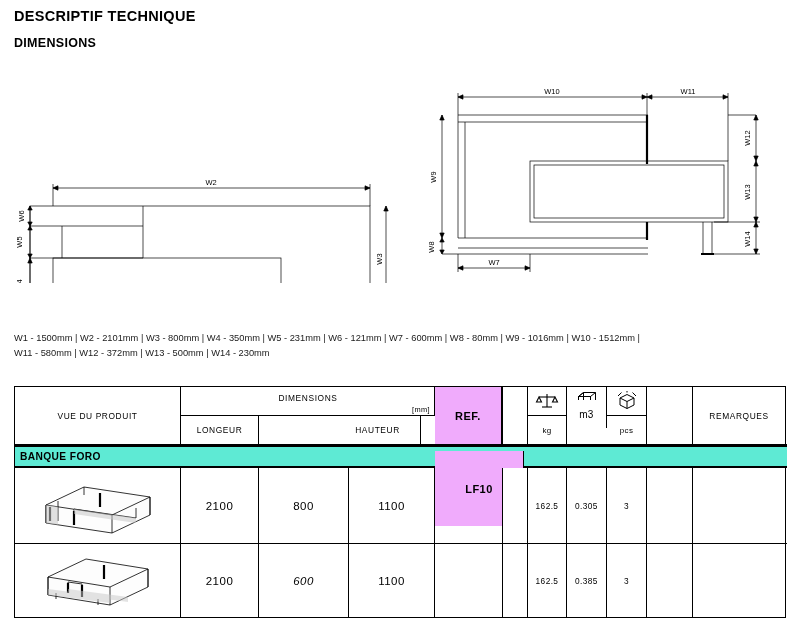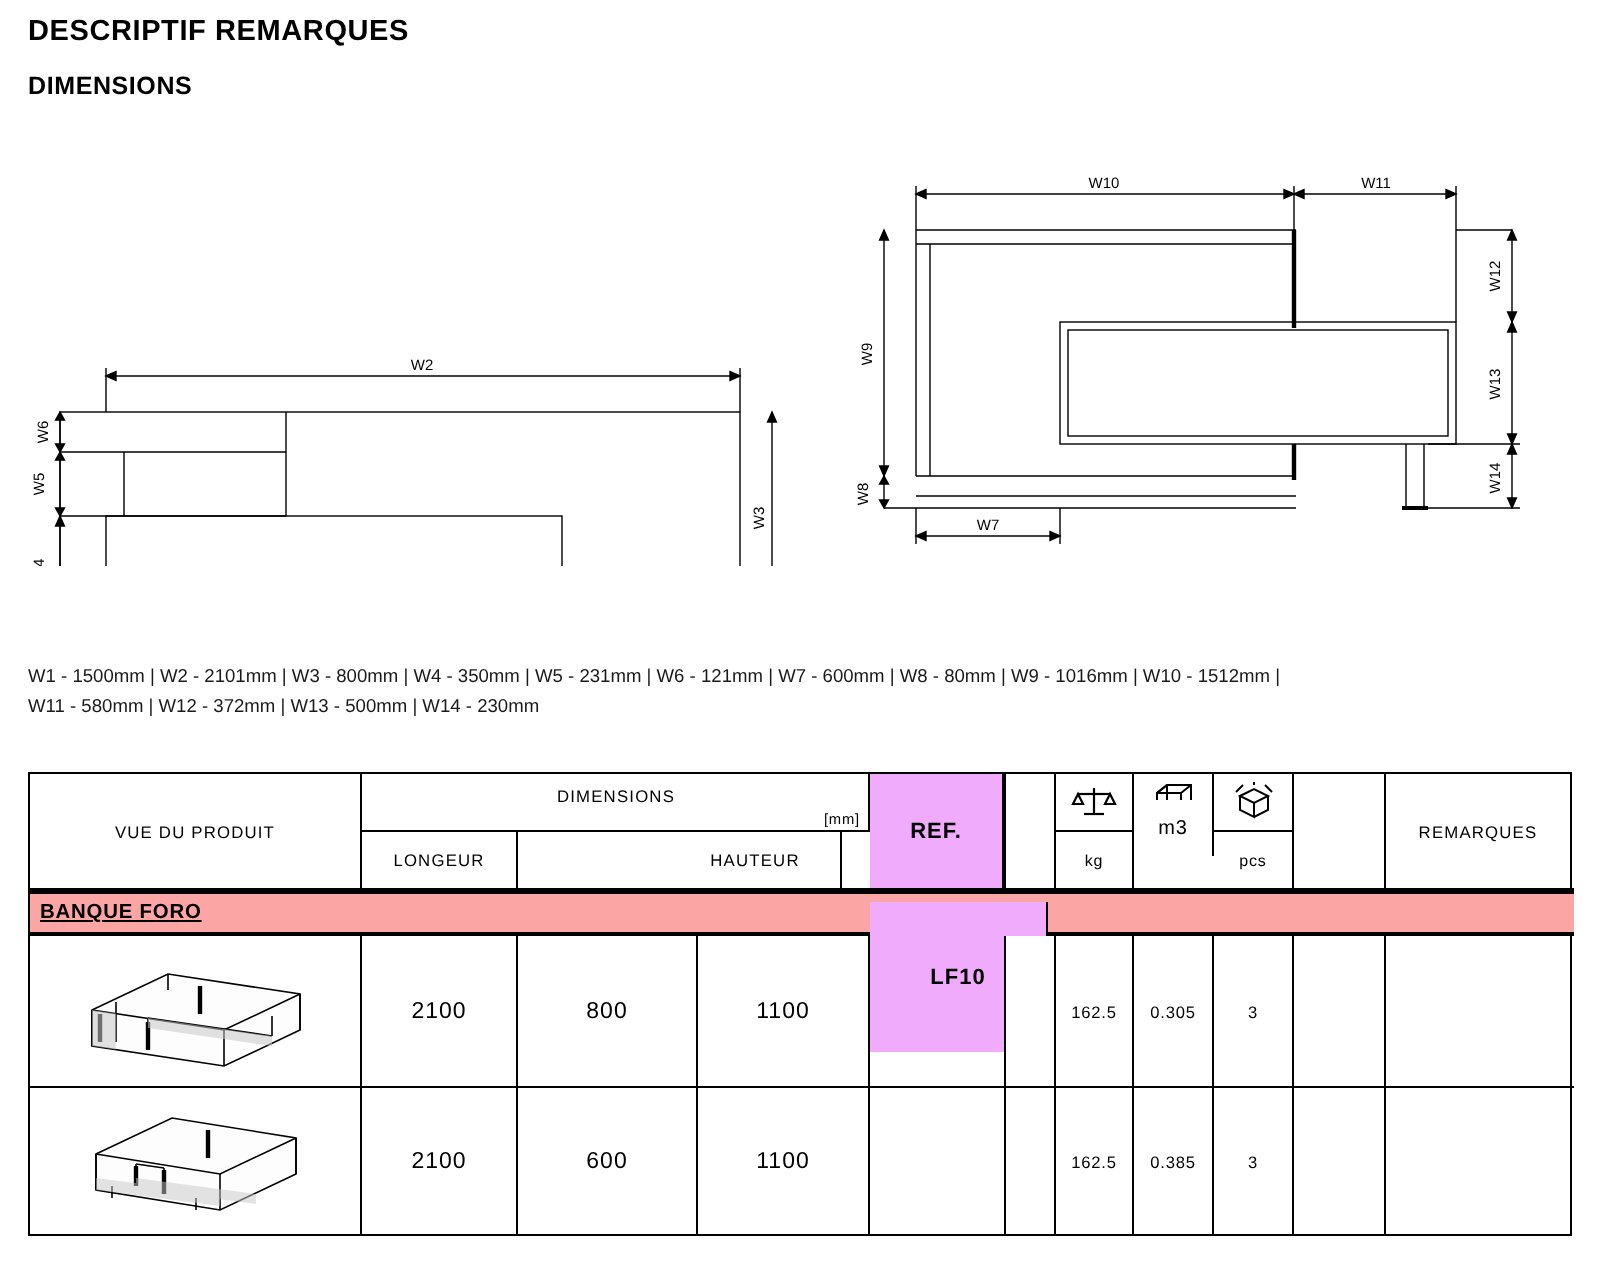--- a/index.html
+++ b/index.html
@@ -87,36 +87,35 @@
     position: absolute;
     background: #000;
     left: 0;
   }
   .section-band {
     position: absolute;
     left: 0;
     width: 772px;
     display: flex;
     align-items: center;
-    background: #fca5a5;
-    text-decoration: underline;
+    background: #5eead4;
   }
   .section-band span {
     font-size: 10.2px;
     font-weight: bold;
     letter-spacing: 0.4px;
     padding-left: 5px;
   }
   .icon-cell svg { display: block; }
   .prod-cell { padding: 2px; }
 </style>
 </head>
 <body>
 
-<div id="doc-title">DESCRIPTIF REMARQUES</div>
+<div id="doc-title">DESCRIPTIF TECHNIQUE</div>
 <div id="doc-subtitle">DIMENSIONS</div>
 
 <div id="drawings">
 
   <svg class="draw-svg" style="position:absolute;left:0;top:0;" width="410" height="205">
     <g stroke="#000" stroke-width="0.7" fill="none">
 
       <rect x="30" y="128" width="340" height="106"></rect>
 
       <path d="M143 128 L143 180"></path>
@@ -396,21 +395,21 @@
           <path d="M44 36 L44 48"></path>
           <path d="M30 34 L30 44"></path>
         </g>
         <g fill="#c9c9c9" stroke="none" opacity="0.5">
           <path d="M30 40 L90 48 L90 53 L30 45 Z"></path>
           <path d="M10 40 L72 48 L72 54 L10 46 Z"></path>
         </g>
       </svg>
     </div>
     <div class="cell val-cell" style="left:166px;top:157px;width:78px;height:73px;">2100</div>
-    <div class="cell val-cell" style="left:244px;top:157px;width:90px;height:73px;">600</div>
+    <div class="cell val-cell" style="left:244px;top:157px;width:90px;height:73px;font-style:italic;">600</div>
     <div class="cell val-cell" style="left:334px;top:157px;width:86px;height:73px;">1100</div>
     <div class="cell gutter no-right" style="left:487px;top:157px;width:25px;height:73px;"></div>
     <div class="cell small-val" style="left:512px;top:157px;width:40px;height:73px;border-left:1.3px solid #000;">162.5</div>
     <div class="cell small-val" style="left:552px;top:157px;width:40px;height:73px;">0.385</div>
     <div class="cell small-val" style="left:592px;top:157px;width:40px;height:73px;">3</div>
     <div class="cell" style="left:632px;top:157px;width:46px;height:73px;"></div>
     <div class="cell no-right" style="left:678px;top:157px;width:92px;height:73px;"></div>
 
   </div>
 </div>

